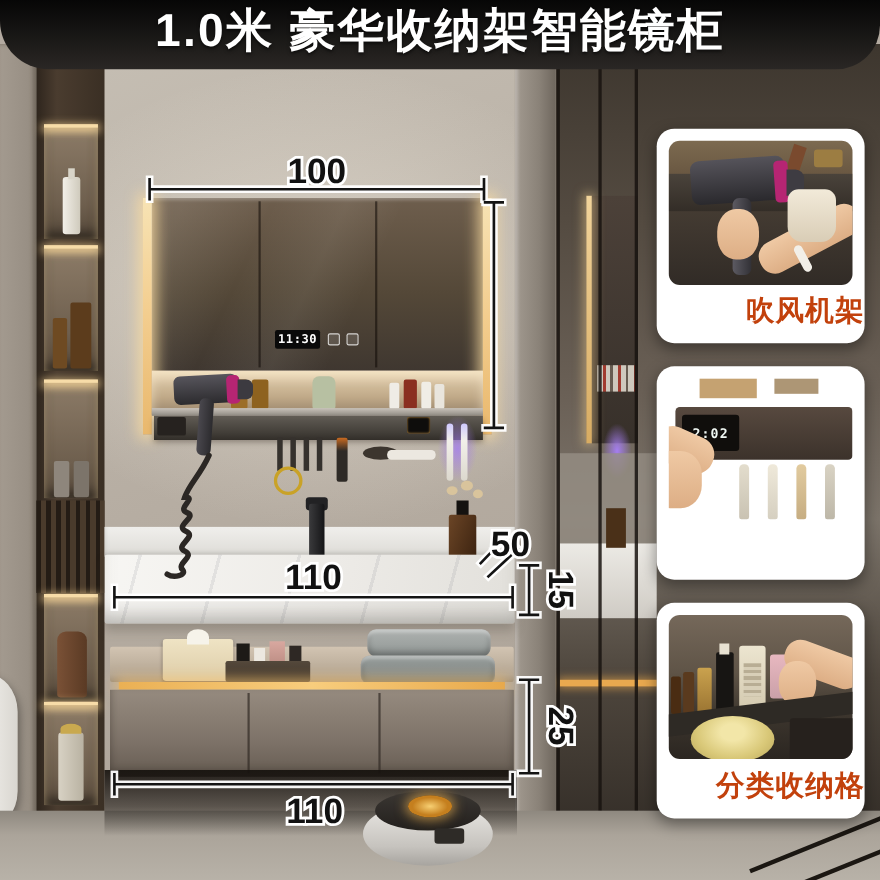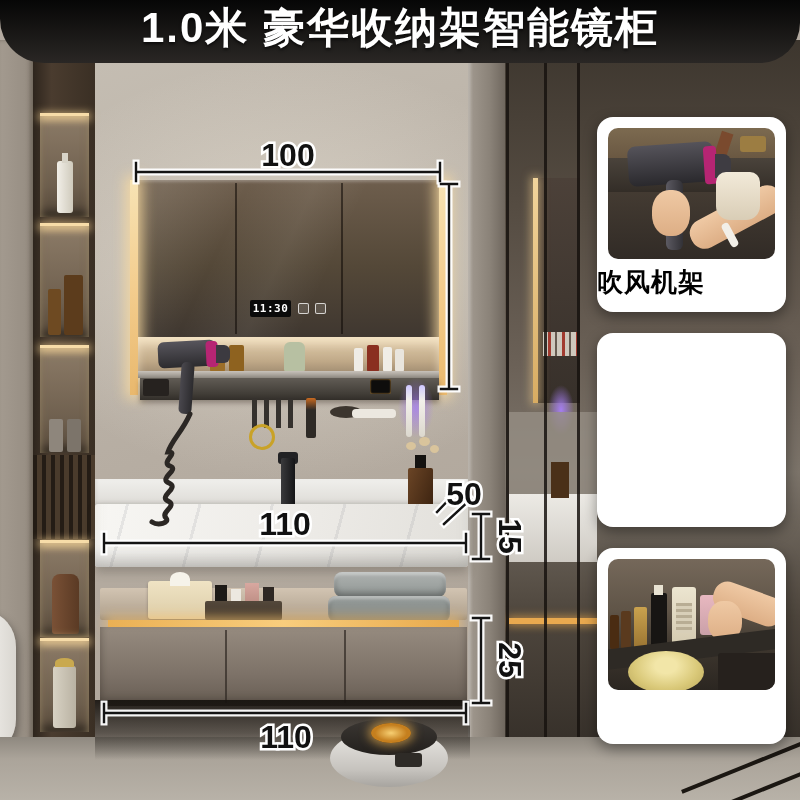--- a/index.html
+++ b/index.html
@@ -127,22 +127,22 @@
     background:linear-gradient(180deg,#eceae6,#c6c3be 70%,#a7a49f);}
   .robot-top{left:341px;top:719px;width:96px;height:36px;border-radius:50%;background:linear-gradient(180deg,#3b3733,#23201d);}
   .robot-led{left:371px;top:723px;width:40px;height:20px;border-radius:50%;
     background:radial-gradient(closest-side,#f7cf72,#c57f1e 80%);box-shadow:0 0 10px 3px rgba(240,180,80,.6);}
   .robot-port{left:395px;top:753px;width:27px;height:14px;background:#2e2b27;border-radius:3px;}
 
   
   .card{left:597px;width:189px;background:#fff;border-radius:16px;z-index:50;
     box-shadow:0 5px 14px rgba(0,0,0,.4);}
   .card-photo{position:absolute;left:11px;top:11px;width:167px;height:131px;border-radius:10px;overflow:hidden;}
-  .card-label{position:absolute;left:0;right:0;bottom:12px;text-align:left;
-    color:#000000;font-size:26px;font-weight:bold;letter-spacing:1px;}
+  .card-label{position:absolute;left:0;right:0;bottom:12px;text-align:right;
+    color:#c2410c;font-size:26px;font-weight:bold;letter-spacing:1px;}
 
   
   .skin{background:linear-gradient(180deg,#efc9a4,#ddae85);}
   .ph-abs{position:absolute;}
 
   
   .overlay{left:0;top:0;z-index:40;pointer-events:none;}
   .dimhalo{stroke:#ffffff;stroke-width:7;fill:none;opacity:.95;stroke-linecap:square;}
   .dimline{stroke:#141414;stroke-width:2.4;fill:none;stroke-linecap:square;}
   .dim{font-family:"Liberation Sans",sans-serif;font-weight:bold;font-size:32px;
@@ -313,37 +313,52 @@
       <div class="ph-abs" style="left:58px;top:52px;width:17px;height:70px;background:linear-gradient(90deg,#5c5a62,#323136);border-radius:6px;"></div>
       <div class="ph-abs skin" style="left:44px;top:62px;width:38px;height:46px;border-radius:45%;"></div>
       <div class="ph-abs skin" style="left:78px;top:74px;width:100px;height:30px;border-radius:14px;transform:rotate(-28deg);"></div>
       <div class="ph-abs" style="left:118px;top:94px;width:8px;height:26px;background:#f2efe8;border-radius:4px;transform:rotate(-28deg);"></div>
       <div class="ph-abs" style="left:108px;top:44px;width:44px;height:48px;background:linear-gradient(180deg,#f2ead9,#d9cdb6);border-radius:10px 10px 14px 14px;"></div>
     </div>
     <div class="card-label">吹风机架</div>
   </div>
 
   <div class="abs card" style="top:333px;height:194px;">
+    <div class="card-photo" style="background:linear-gradient(180deg,#3a332b 0%,#2c2username 0%,#2c2620 30%,#241f1b 100%);">
+      <div class="ph-abs" style="left:28px;top:0;width:52px;height:18px;background:#b78b4e;opacity:.8;"></div>
+      <div class="ph-abs" style="left:96px;top:0;width:40px;height:14px;background:#8a6a3a;opacity:.7;"></div>
+      <div class="ph-abs" style="left:6px;top:26px;width:161px;height:48px;background:linear-gradient(180deg,#57493f,#3c322b);border-radius:4px;"></div>
+      <div class="ph-abs" style="left:12px;top:33px;width:52px;height:33px;background:#100e0c;border-radius:3px;display:flex;align-items:center;justify-content:center;color:#eef6f2;font-size:12px;font-weight:bold;font-family:'DejaVu Sans Mono',monospace;letter-spacing:1px;">
+        <span>2:02</span>
+      </div>
+      <div class="ph-abs skin" style="left:-14px;top:48px;width:56px;height:34px;border-radius:16px;transform:rotate(24deg);"></div>
+      <div class="ph-abs skin" style="left:-18px;top:66px;width:48px;height:52px;border-radius:40%;"></div>
+      <div class="ph-abs" style="left:64px;top:78px;width:9px;height:50px;background:linear-gradient(180deg,#e3ddcd,#c9c2b2);border-radius:4px 4px 2px 2px;"></div>
+      <div class="ph-abs" style="left:90px;top:78px;width:9px;height:50px;background:linear-gradient(180deg,#efe9da,#d5cfc0);border-radius:4px 4px 2px 2px;"></div>
+      <div class="ph-abs" style="left:116px;top:78px;width:9px;height:50px;background:linear-gradient(180deg,#e2cb9f,#c6ad82);border-radius:4px 4px 2px 2px;"></div>
+      <div class="ph-abs" style="left:142px;top:78px;width:9px;height:50px;background:linear-gradient(180deg,#d9d3c4,#bdb7a8;);border-radius:4px 4px 2px 2px;background:linear-gradient(180deg,#d9d3c4,#bdb7a8);"></div>
+    </div>
   </div>
 
   <div class="abs card" style="top:548px;height:196px;">
     <div class="card-photo" style="background:linear-gradient(180deg,#75685a 0%,#5f5447 40%,#3c352d 70%,#2b2621 100%);">
       <div class="ph-abs" style="left:2px;top:56px;width:9px;height:34px;background:#4a2c12;border-radius:2px;"></div>
       <div class="ph-abs" style="left:13px;top:52px;width:10px;height:38px;background:#5a3a1e;border-radius:2px;"></div>
       <div class="ph-abs" style="left:26px;top:48px;width:13px;height:42px;background:linear-gradient(180deg,#caa24e,#9a7432);border-radius:2px;"></div>
       <div class="ph-abs" style="left:43px;top:34px;width:16px;height:54px;background:#17151 3;background:#171513;border-radius:2px;"></div>
       <div class="ph-abs" style="left:46px;top:26px;width:9px;height:10px;background:#e8e2d2;"></div>
       <div class="ph-abs" style="left:64px;top:28px;width:24px;height:58px;background:linear-gradient(180deg,#ece5d0,#d4cab0);border-radius:3px;"></div>
       <div class="ph-abs" style="left:68px;top:44px;width:16px;height:30px;background:repeating-linear-gradient(180deg,#b8ad94 0 3px,#d8cfb8 3px 6px);"></div>
       <div class="ph-abs" style="left:92px;top:36px;width:17px;height:40px;background:linear-gradient(180deg,#e8b8c0,#caa0a8);border-radius:3px;"></div>
       <div class="ph-abs skin" style="left:104px;top:30px;width:72px;height:30px;border-radius:14px;transform:rotate(20deg);"></div>
       <div class="ph-abs skin" style="left:100px;top:42px;width:34px;height:40px;border-radius:45%;"></div>
       <div class="ph-abs" style="left:-4px;top:80px;width:180px;height:20px;background:#2e2a25;transform:rotate(-7deg);"></div>
       <div class="ph-abs" style="left:20px;top:92px;width:76px;height:42px;background:radial-gradient(ellipse at 50% 35%,#f2e6a8 20%,#d9c878 60%,#b7a458 100%);border-radius:50%;"></div>
       <div class="ph-abs" style="left:110px;top:94px;width:60px;height:40px;background:#26211d;border-radius:3px;"></div>
     </div>
+    <div class="card-label">分类收纳格</div>
   </div>
 
   <div class="abs banner">
     <div class="banner-title">1.0米 豪华收纳架智能镜柜</div>
   </div>
 
 </div>
 
 </body></html>

